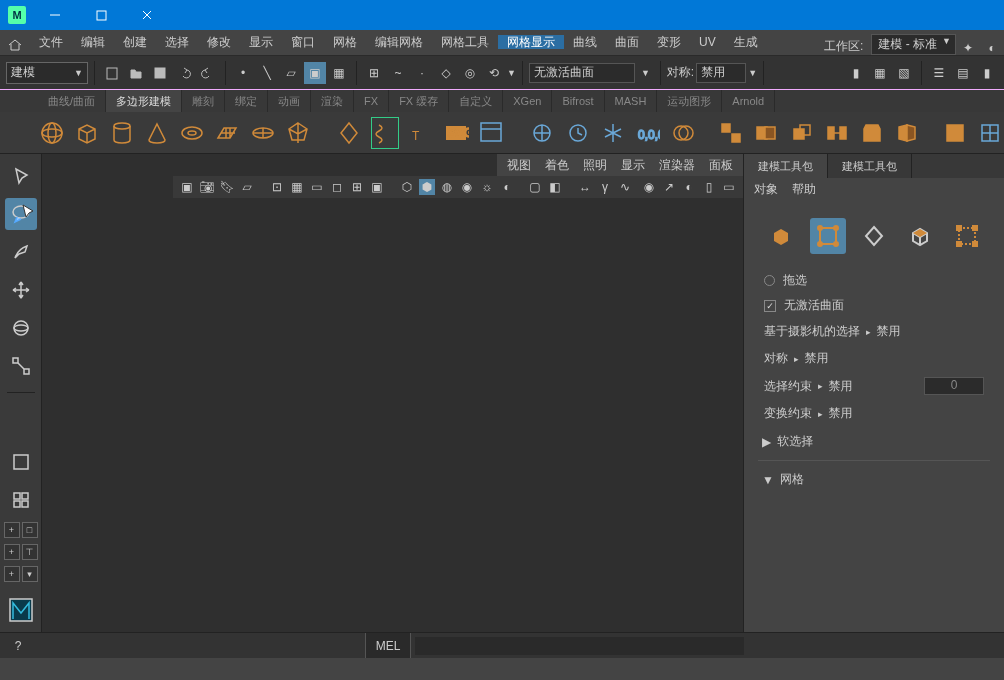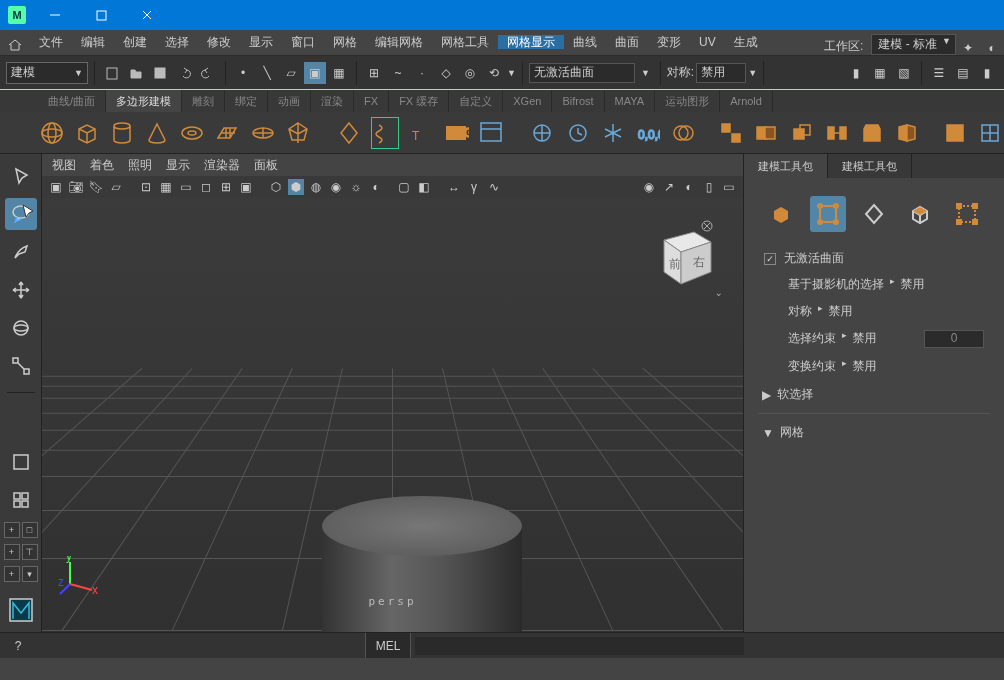--- a/index.html
+++ b/index.html
@@ -30,21 +30,21 @@
 .shelf { height:42px; background:#3a3a3a; border-bottom:1px solid #222; display:flex; align-items:center; padding-left:38px; gap:8px; }
 .shico { width:32px; height:32px; display:flex; align-items:center; justify-content:center; }
 .shico svg { stroke:#d08a3a; fill:none; stroke-width:1.5; }
 .shico.alt svg { stroke:#6aa8d8; }
 .shico.brd { border:1px solid #3c8; }
 .mainrow { display:flex; height:478px; }
 .toolbox { width:42px; background:#3a3a3a; border-right:1px solid #222; display:flex; flex-direction:column; align-items:center; padding:6px 0; gap:6px; }
 .tool { width:32px; height:32px; display:flex; align-items:center; justify-content:center; border-radius:3px; }
 .tool.curr { background:#5285a6; }
 .tool svg { stroke:#ccc; fill:none; stroke-width:1.5; }
-.viewport { flex:1; background:#2f2f2f; display:flex; flex-direction:column; border-right:1px solid #222; }
+.viewport { flex:1; background:#2f2f2f; display:flex; flex-direction:column; border-right:1px solid #222;align-items:flex-end; }
 .vpmenu { height:22px; background:#444; display:flex; align-items:center; gap:14px; padding:0 10px; font-size:11px; }
 .vptools { height:22px; background:#393939; display:flex; align-items:center; gap:4px; padding:0 6px; }
 .vtb { width:16px; height:16px; display:flex; align-items:center; justify-content:center; }
 .vtb.sel { background:#5285a6; }
 .scene { flex:1; position:relative; overflow:hidden; background:linear-gradient(#3b3b3b,#303030); }
 .grid { position:absolute; inset:0; }
 .cyl { position:absolute; left:280px; top:298px; width:200px; height:222px; }
 .cyl .top { width:200px; height:60px; background:radial-gradient(ellipse at 50% 50%, #777, #555); border-radius:50%; position:absolute; top:0; }
 .cyl .body { width:200px; height:192px; background:linear-gradient(90deg,#333,#666 35%,#555 60%,#2a2a2a); position:absolute; top:30px; border-radius:0 0 100px 100px / 0 0 30px 30px; }
 .cube { position:absolute; right:24px; top:22px; width:70px; height:70px; }
@@ -59,21 +59,21 @@
 .bigbtn { width:180px; height:26px; margin:8px auto; background:#5e5e5e; border:1px solid #222; text-align:center; line-height:24px; }
 .comprow { display:flex; justify-content:space-around; margin:10px 0 14px; }
 .comp { width:36px; height:36px; display:flex; align-items:center; justify-content:center; border-radius:3px; }
 .comp.sel { background:#5285a6; }
 .comp svg { stroke:#d08a3a; fill:none; stroke-width:2; }
 .radio,.check { display:flex; align-items:center; gap:8px; padding:4px 6px; font-size:11px; }
 .radio .r { width:11px; height:11px; border-radius:50%; border:1px solid #888; }
 .radio .r.on::after { content:""; display:block; width:5px; height:5px; background:#ccc; border-radius:50%; margin:2px; }
 .check .c { width:12px; height:12px; border:1px solid #888; display:flex; align-items:center; justify-content:center; font-size:9px; }
 .check .c.on::after { content:"✓"; color:#ddd; }
-.kvrow { display:flex; align-items:flex-start; padding:5px 6px; font-size:11px; gap:6px;margin-left:24px; }
+.kvrow { display:flex; align-items:center; padding:5px 6px; font-size:11px; gap:6px; }
 .kvrow .arr { font-size:9px; }
 .kvrow .num { width:60px; height:18px; background:#2b2b2b; border:1px solid #555; text-align:center; margin-left:auto; color:#888; }
 .sect { display:flex; align-items:center; padding:6px 4px; gap:6px; font-size:11px; }
 .status { height:26px; background:#333; border-top:1px solid #222; display:flex; align-items:center; }
 .status .help { width:36px; text-align:center; }
 .status .cmdlbl { padding:0 10px; background:#2a2a2a; height:100%; display:flex; align-items:center; border-left:1px solid #555; border-right:1px solid #555;}
 .status .cmdarea { flex:1; background:#2a2a2a; margin-left:4px; height:18px; }
 .tinybtn { width:16px;height:16px;border:1px solid #666;background:#333;font-size:9px;display:flex;align-items:center;justify-content:center;}
 </style>
 </head>
@@ -184,21 +184,21 @@
       <div class="st active">多边形建模</div>
       <div class="st">雕刻</div>
       <div class="st">绑定</div>
       <div class="st">动画</div>
       <div class="st">渲染</div>
       <div class="st">FX</div>
       <div class="st">FX 缓存</div>
       <div class="st">自定义</div>
       <div class="st">XGen</div>
       <div class="st">Bifrost</div>
-      <div class="st">MAYA</div>
+      <div class="st">MASH</div>
       <div class="st">运动图形</div>
       <div class="st">Arnold</div>
     </div>
 </div>
 
 <div class="shelf">
   <div class="shico">
       <svg width="26" height="26">
         <circle cx="13" cy="13" r="10"></circle>
         <ellipse cx="13" cy="13" rx="10" ry="4"></ellipse>
@@ -522,20 +522,24 @@
           <text x="0" y="30" font-size="8" fill="#44f">z</text>
       </svg>
       <div class="persp">persp</div>
     </div>
   </div>
 
   <div class="panel">
     <div class="rtabs">
       <div class="rt active">建模工具包</div>
       <div class="rt">建模工具包</div>
+    </div>
+    <div class="pmenu">
+      <span>对象</span>
+      <span>帮助</span>
     </div>
     <div class="pbody">
       <div class="comprow">
         <div class="comp">
             <svg width="24" height="24">
               <path d="M5 9l7-4 7 4v8l-7 4-7-4z" fill="#d08a3a" stroke="none"></path>
             </svg>
           </div>
         <div class="comp sel">
             <svg width="24" height="24">
@@ -561,20 +565,24 @@
         <div class="comp">
             <svg width="24" height="24">
               <rect x="4" y="4" width="16" height="16" stroke-dasharray="2 2"></rect>
               <rect x="2" y="2" width="4" height="4" fill="#d08a3a"></rect>
               <rect x="18" y="2" width="4" height="4" fill="#d08a3a"></rect>
               <rect x="2" y="18" width="4" height="4" fill="#d08a3a"></rect>
               <rect x="18" y="18" width="4" height="4" fill="#d08a3a"></rect>
             </svg>
           </div>
       </div>
+      <div class="radio">
+          <div class="r"></div>
+          <span>拖选</span>
+        </div>
       <div class="check">
           <div class="c on"></div>
           <span>无激活曲面</span>
         </div>
       <div class="kvrow">
           <span>基于摄影机的选择</span>
           <span class="arr">▸</span>
           <span>禁用</span>
         </div>
       <div class="kvrow">

